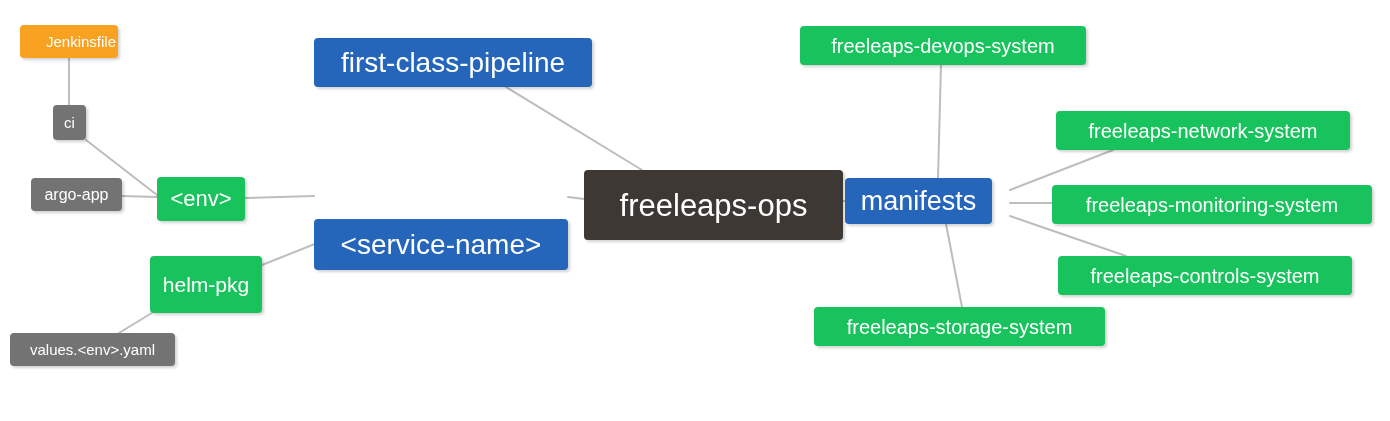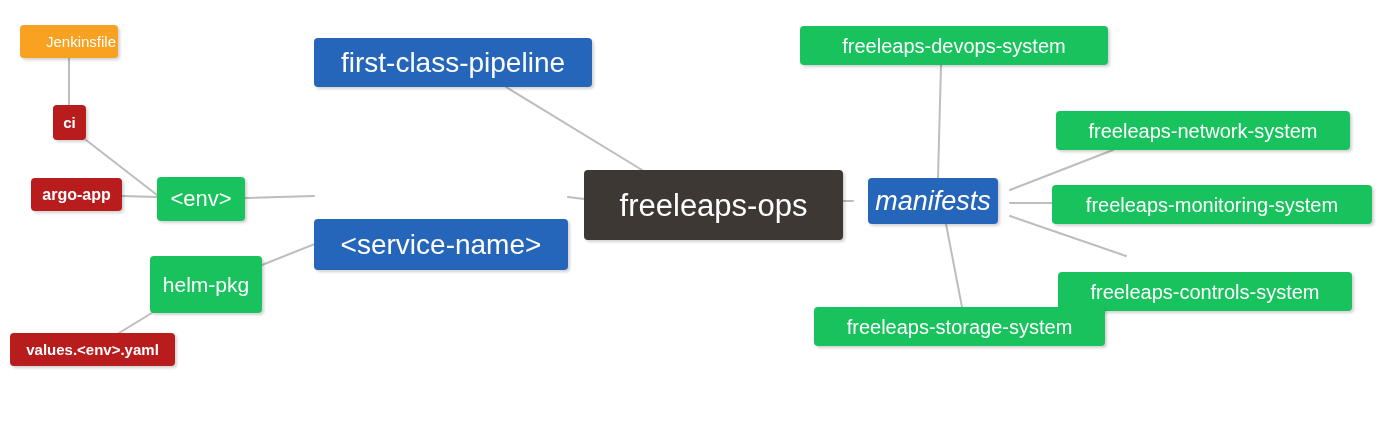--- a/index.html
+++ b/index.html
@@ -35,21 +35,21 @@
     color: #ffffff;
     white-space: nowrap;
     line-height: 1;
     box-shadow: 2px 2px 3px rgba(0,0,0,0.18);
     padding: 0 12px;
   }
   .n-root   { background: #3d3834; }
   .n-blue   { background: #2566ba; }
   .n-green  { background: #18c35d; }
   .n-orange { background: #f9a121; }
-  .n-red    { background: #b91c1c; font-weight: bold; }
+  .n-red    { background: #737373; }
 </style>
 </head>
 <body>
 
 <div id="canvas">
   <svg id="edges" viewBox="0 0 1390 421" xmlns="http://www.w3.org/2000/svg">
       <line x1="69" y1="58" x2="69" y2="105" stroke="#bdbdbd" stroke-width="2" stroke-linecap="round"></line>
       <line x1="86" y1="140" x2="157" y2="195" stroke="#bdbdbd" stroke-width="2" stroke-linecap="round"></line>
       <line x1="122" y1="196" x2="157" y2="197" stroke="#bdbdbd" stroke-width="2" stroke-linecap="round"></line>
       <line x1="245" y1="198" x2="314" y2="196" stroke="#bdbdbd" stroke-width="2" stroke-linecap="round"></line>
@@ -67,20 +67,20 @@
   <div id="node-layer">
       <div class="node n-orange" style="left: 20px; top: 25px; width: 98px; height: 33px; font-size: 15px; padding-left: 36px;">Jenkinsfile</div>
       <div class="node n-red" style="left: 53px; top: 105px; width: 33px; height: 35px; font-size: 15px;">ci</div>
       <div class="node n-red" style="left: 31px; top: 178px; width: 91px; height: 33px; font-size: 16px;">argo-app</div>
       <div class="node n-green" style="left: 157px; top: 177px; width: 88px; height: 44px; font-size: 22px;">&lt;env&gt;</div>
       <div class="node n-green" style="left: 150px; top: 256px; width: 112px; height: 57px; font-size: 21px;">helm-pkg</div>
       <div class="node n-red" style="left: 10px; top: 333px; width: 165px; height: 33px; font-size: 15px;">values.&lt;env&gt;.yaml</div>
       <div class="node n-blue" style="left: 314px; top: 38px; width: 278px; height: 49px; font-size: 28px;">first-class-pipeline</div>
       <div class="node n-blue" style="left: 314px; top: 171px; width: 254px; height: 51px; font-size: 28px; margin-top: 48px;">&lt;service-name&gt;</div>
       <div class="node n-root" style="left: 584px; top: 170px; width: 259px; height: 70px; font-size: 31px;">freeleaps-ops</div>
-      <div class="node n-blue" style="left: 868px; top: 178px; width: 130px; height: 46px; font-size: 27px; font-style: italic;">manifests</div>
-      <div class="node n-green" style="left: 800px; top: 26px; width: 308px; height: 39px; font-size: 20px;">freeleaps-devops-system</div>
+      <div class="node n-blue" style="left: 845px; top: 178px; width: 147px; height: 46px; font-size: 27px;">manifests</div>
+      <div class="node n-green" style="left: 800px; top: 26px; width: 286px; height: 39px; font-size: 20px;">freeleaps-devops-system</div>
       <div class="node n-green" style="left: 1056px; top: 111px; width: 294px; height: 39px; font-size: 20px;">freeleaps-network-system</div>
       <div class="node n-green" style="left: 1052px; top: 185px; width: 320px; height: 39px; font-size: 20px;">freeleaps-monitoring-system</div>
-      <div class="node n-green" style="left: 1058px; top: 272px; width: 294px; height: 39px; font-size: 20px;">freeleaps-controls-system</div>
+      <div class="node n-green" style="left: 1058px; top: 256px; width: 294px; height: 39px; font-size: 20px;">freeleaps-controls-system</div>
       <div class="node n-green" style="left: 814px; top: 307px; width: 291px; height: 39px; font-size: 20px;">freeleaps-storage-system</div>
     </div>
 </div>
 
 </body></html>

